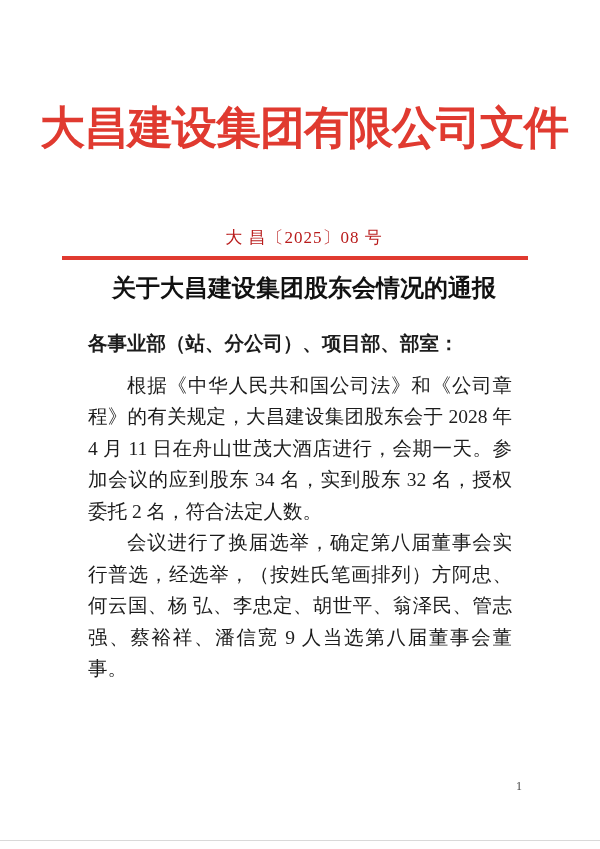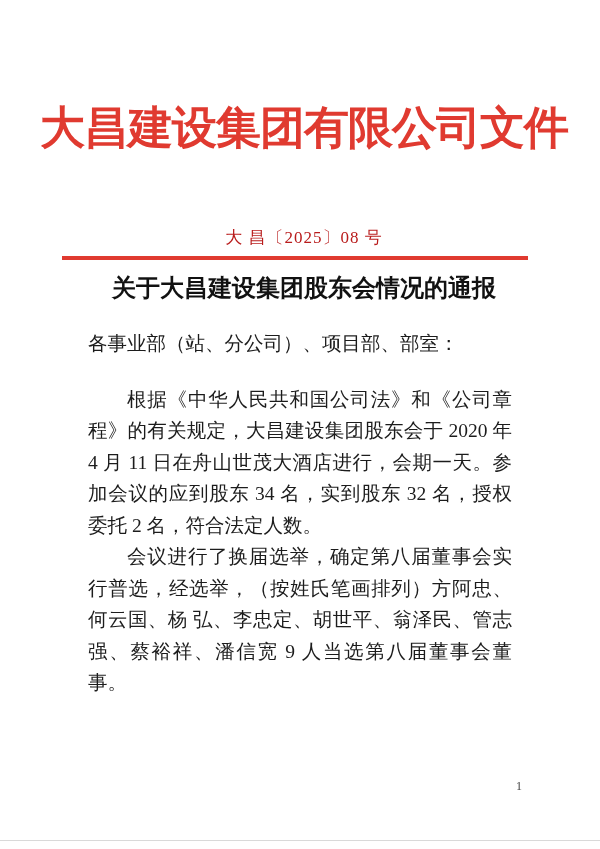--- a/index.html
+++ b/index.html
@@ -58,22 +58,22 @@
     top: 328px; left: 88px;
     width: 424px;
     font-size: 19.5px;
     line-height: 31.5px;
     text-align: justify;
     text-justify: inter-character;
     color: #1c1c1c;
   }
 
   .salutation {
-    font-weight: 400;
-    margin: 0 0 24px 0;
+    font-weight: 700;
+    margin: 0 0 10px 0;
   }
 
   .content p.para {
     margin: 0;
     text-indent: 2em;
   }
 
   .page-number {
     position: absolute;
     top: 779px; left: 516px;
@@ -96,21 +96,21 @@
   <div class="letterhead">大昌建设集团有限公司文件</div>
 
   <div class="doc-number">大  昌〔2025〕08 号</div>
 
   <div class="red-rule"></div>
 
   <div class="doc-title">关于大昌建设集团股东会情况的通报</div>
 
   <div class="content">
     <p class="salutation">各事业部（站、分公司）、项目部、部室：</p>
-    <p class="para">根据《中华人民共和国公司法》和《公司章程》的有关规定，大昌建设集团股东会于 2020 年 4 月 11 日在舟山世茂大酒店进行，会期一天。参加会议的应到股东 34 名，实到股东 32 名，授权委托 2 名，符合法定人数。</p>
+    <p class="para">根据《中华人民共和国公司法》和《公司章程》的有关规定，大昌建设集团股东会于 2028 年 4 月 11 日在舟山世茂大酒店进行，会期一天。参加会议的应到股东 34 名，实到股东 32 名，授权委托 2 名，符合法定人数。</p>
     <p class="para">会议进行了换届选举，确定第八届董事会实行普选，经选举，（按姓氏笔画排列）方阿忠、何云国、杨 弘、李忠定、胡世平、翁泽民、管志强、蔡裕祥、潘信宽 9 人当选第八届董事会董事。</p>
   </div>
 
   <div class="page-number">1</div>
 
   <div class="page-edge"></div>
 
 </div>
 
 </body></html>

